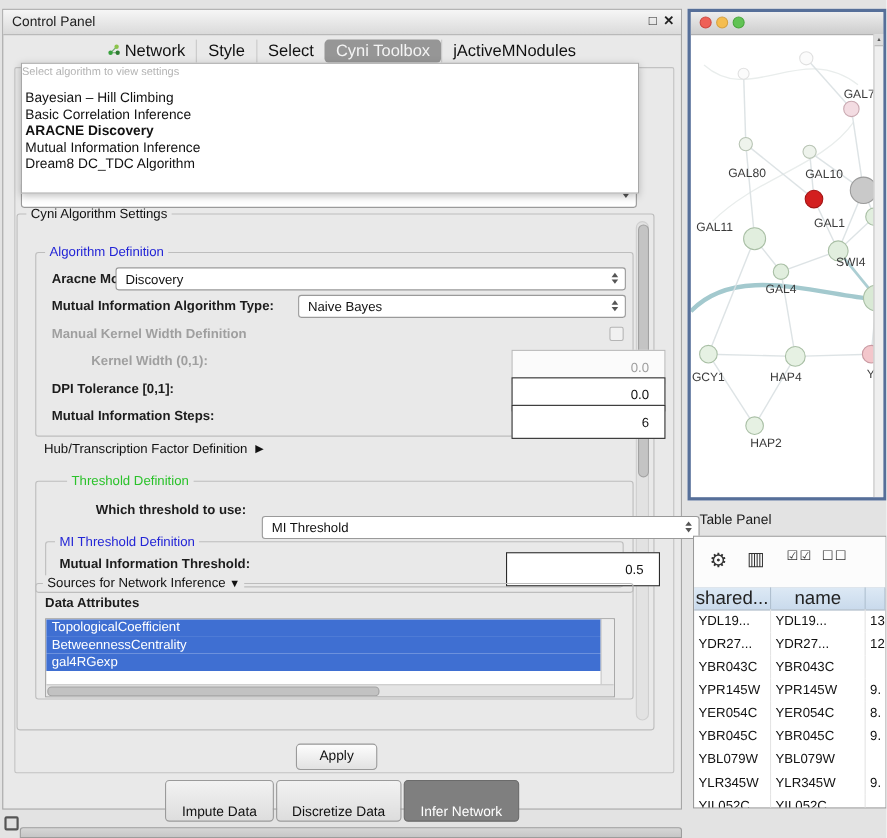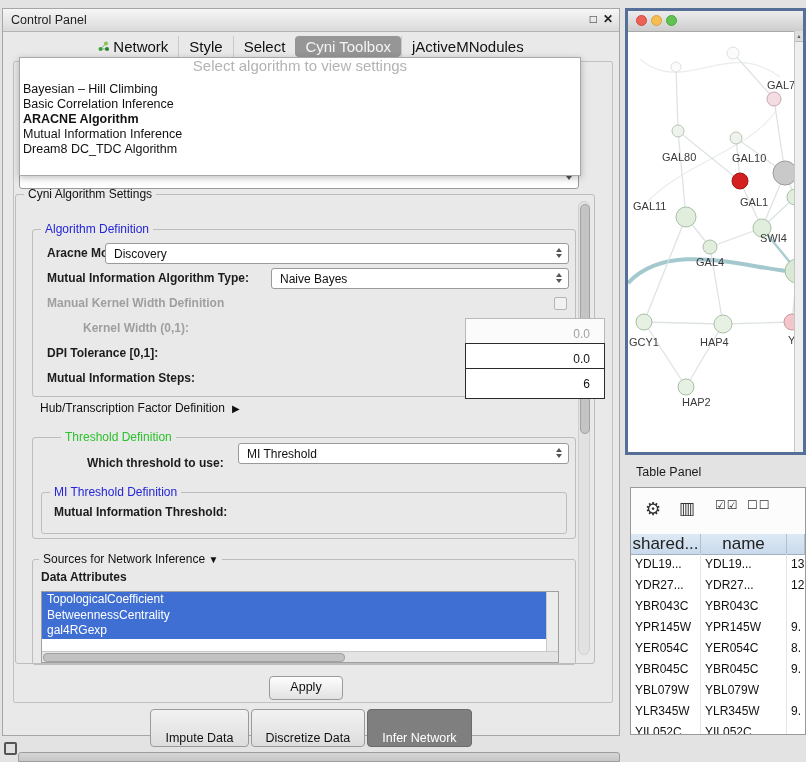--- a/index.html
+++ b/index.html
@@ -16,21 +16,21 @@
 
   .cp-tabs{position:absolute;left:0;right:0;top:26px;height:22px;display:flex;justify-content:center;align-items:center;}
   .cp-tab{padding:2px 10px;font-size:15px;color:#111;white-space:nowrap;display:flex;align-items:center;gap:4px;border-left:1px solid #c9c9c9;}
   .cp-tab:first-child{border-left:none;}
   .cp-tab.selected{background:#969696;color:#f4f4f4;border-radius:4px;border-left:none;}
 
   .cp-inner{position:absolute;left:10px;top:52px;width:598px;height:640px;border:1px solid #c2c2c2;border-radius:2px;}
 
   
   .dropdown{position:absolute;left:16px;top:48px;width:560px;height:117px;background:#fff;border:1px solid #a8a8a8;box-shadow:0 2px 7px rgba(0,0,0,.25);z-index:30;}
-  .dd-prompt{height:16px;line-height:16px;text-align:center;color:#b3b3b3;font-size:15px;margin-bottom:8px;}
+  .dd-prompt{height:16px;line-height:16px;text-align:left;color:#b3b3b3;font-size:10px;margin-bottom:8px;}
   .dd-item{height:15px;line-height:15px;font-size:12.5px;color:#111;padding-left:3px;white-space:nowrap;}
   .dd-item.bold{font-weight:bold;}
 
   
   .combo{position:absolute;height:21px;background:#fff;border:1px solid #9a9a9a;border-radius:3px;box-sizing:border-box;}
   .combo-val{position:absolute;left:8px;top:3px;font-size:12px;color:#111;white-space:nowrap;}
   .spin{position:absolute;right:4px;top:4px;width:11px;display:flex;flex-direction:column;align-items:center;gap:2px;}
   .spin i{display:block;width:0;height:0;border-left:3.5px solid transparent;border-right:3.5px solid transparent;}
   .spin .up{border-bottom:4px solid #555;}
   .spin .dn{border-top:4px solid #555;}
@@ -49,21 +49,21 @@
   .tfield.dim{border-color:#b9b9b9;color:#9f9f9f;background:#fbfbfb;}
   .cb{position:absolute;width:13px;height:13px;border:1px solid #b5b5b5;background:#f1f1f1;border-radius:2px;box-sizing:border-box;}
 
   #settings-group{left:12px;top:185px;width:578px;height:468px;}
   .sb-track{position:absolute;right:4px;top:6px;width:12px;height:454px;background:#e2e2e2;border:1px solid #cfcfcf;border-radius:6px;box-sizing:border-box;}
   .sb-thumb{position:absolute;left:1px;top:2px;width:8px;height:228px;background:#c4c4c4;border:1px solid #a2a2a2;border-radius:5px;}
 
   #alg-def-group{left:16px;top:34px;width:542px;height:166px;}
   #threshold-group{left:16px;top:242px;width:542px;height:100px;}
   #mi-thr-group{left:8px;top:54px;width:524px;height:40px;}
-  #sources-group{left:16px;top:364px;width:542px;height:104px;}
+  #sources-group{left:16px;top:335px;width:542px;height:104px;}
 
   .hub-row{position:absolute;left:24px;top:206px;font-size:12px;color:#111;display:flex;align-items:center;gap:7px;}
   .tri{font-size:10px;color:#111;}
 
   .attr-list{position:absolute;left:8px;top:31px;width:518px;height:72px;background:#fff;border:1px solid #a0a0a0;box-sizing:border-box;overflow:hidden;}
   .attr-rows{position:absolute;left:0;top:0;right:11px;bottom:10px;}
   .attr-row{height:15.5px;line-height:15.5px;background:#3f6fd2;color:#fff;font-size:12px;padding-left:5px;white-space:nowrap;overflow:hidden;}
   .vscroll{position:absolute;right:0;top:0;bottom:10px;width:11px;background:#ececec;border-left:1px solid #c9c9c9;}
   .hscroll{position:absolute;left:0;right:0;bottom:0;height:10px;background:#e4e4e4;border-top:1px solid #c9c9c9;}
   .hthumb{position:absolute;left:1px;top:1px;width:300px;height:7px;background:#c2c2c2;border:1px solid #a2a2a2;border-radius:4px;}
@@ -146,21 +146,21 @@
           <i class="up"></i>
           <i class="dn"></i>
         </span>
     </div>
 
     <div class="dropdown">
       <div class="dd-prompt">Select algorithm to view settings</div>
       <div>
           <div class="dd-item">Bayesian – Hill Climbing</div>
           <div class="dd-item">Basic Correlation Inference</div>
-          <div class="dd-item bold">ARACNE Algorithm</div>
+          <div class="dd-item bold">ARACNE Discovery</div>
           <div class="dd-item">Mutual Information Inference</div>
           <div class="dd-item">Dream8 DC_TDC Algorithm</div>
         </div>
     </div>
 
     <div class="group" id="settings-group">
       <span class="gtitle">Cyni Algorithm Settings</span>
 
       <div class="sb-track">
         <div class="sb-thumb"></div>
@@ -202,31 +202,32 @@
 
       <div class="hub-row">
         <span>Hub/Transcription Factor Definition</span>
         <span class="tri">▶</span>
       </div>
 
       <div class="group" id="threshold-group">
         <span class="gtitle t-green">Threshold Definition</span>
 
         <span class="flabel" style="left:54px;top:18px;">Which threshold to use:</span>
-        <div class="combo" style="left:205px;top:5px;width:331px;">
+        <div class="combo" style="left:205px;top:31px;width:398px;">
           <span class="combo-val">MI Threshold</span>
           <span class="spin">
               <i class="up"></i>
               <i class="dn"></i>
             </span>
         </div>
 
         <div class="group" id="mi-thr-group">
           <span class="gtitle t-blue">MI Threshold Definition</span>
           <span class="flabel" style="left:12px;top:12px;">Mutual Information Threshold:</span>
+          <input class="tfield" style="left: 382px; top: 9px; width: 140px;" value="0.5">
         </div>
       </div>
 
       <div class="group" id="sources-group">
         <span class="gtitle" style="left:6px;">
           <span>Sources for Network Inference</span>
           <span class="tri">▼</span>
         </span>
         <span class="flabel" style="left:8px;top:10px;">Data Attributes</span>
 

